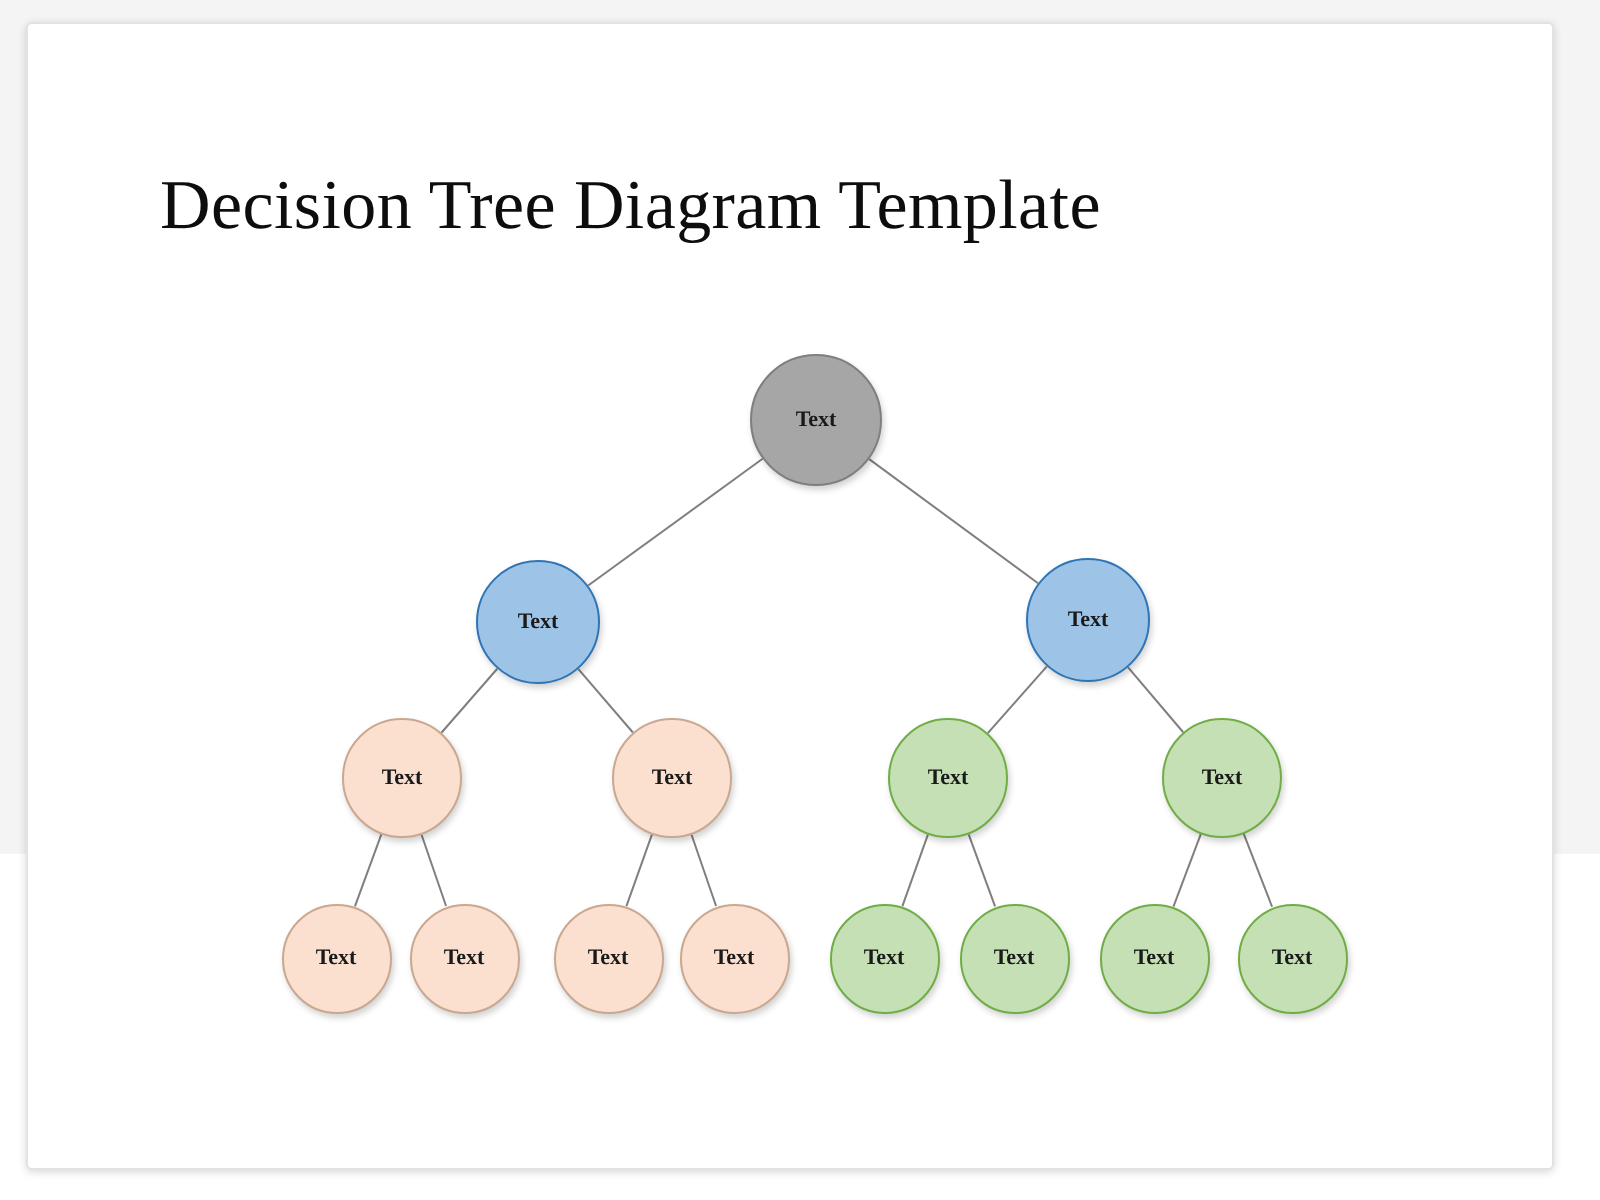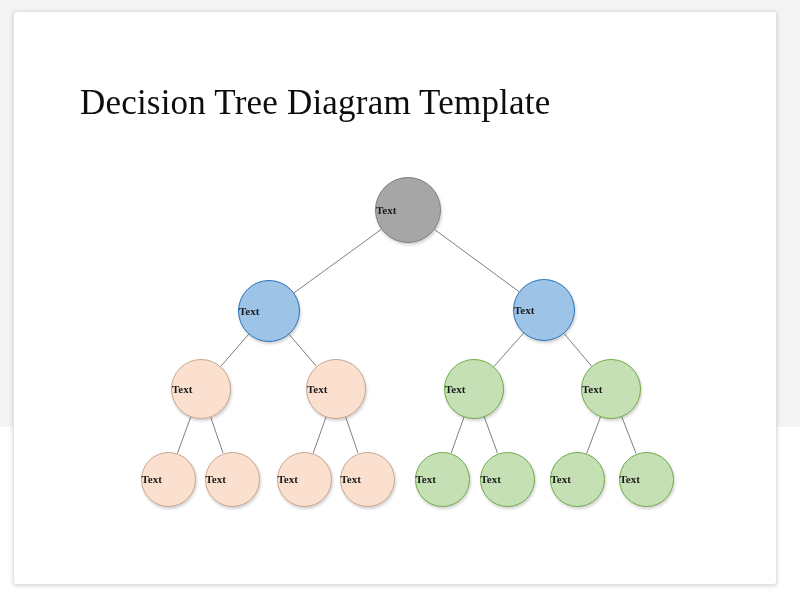--- a/index.html
+++ b/index.html
@@ -75,20 +75,21 @@
   }
 
   .node {
     position: absolute;
     box-sizing: border-box;
     border-radius: 50%;
     border-style: solid;
     border-width: 1px;
     display: flex;
     align-items: center;
+    justify-content: center;
     box-shadow: 1px 2px 3px rgba(0,0,0,0.18);
   }
   .node-label {
     font-family: "Liberation Serif", "DejaVu Serif", serif;
     font-size: 11px;
     font-weight: 700;
     color: #1a1a1a;
     line-height: 1;
     user-select: none;
   }

